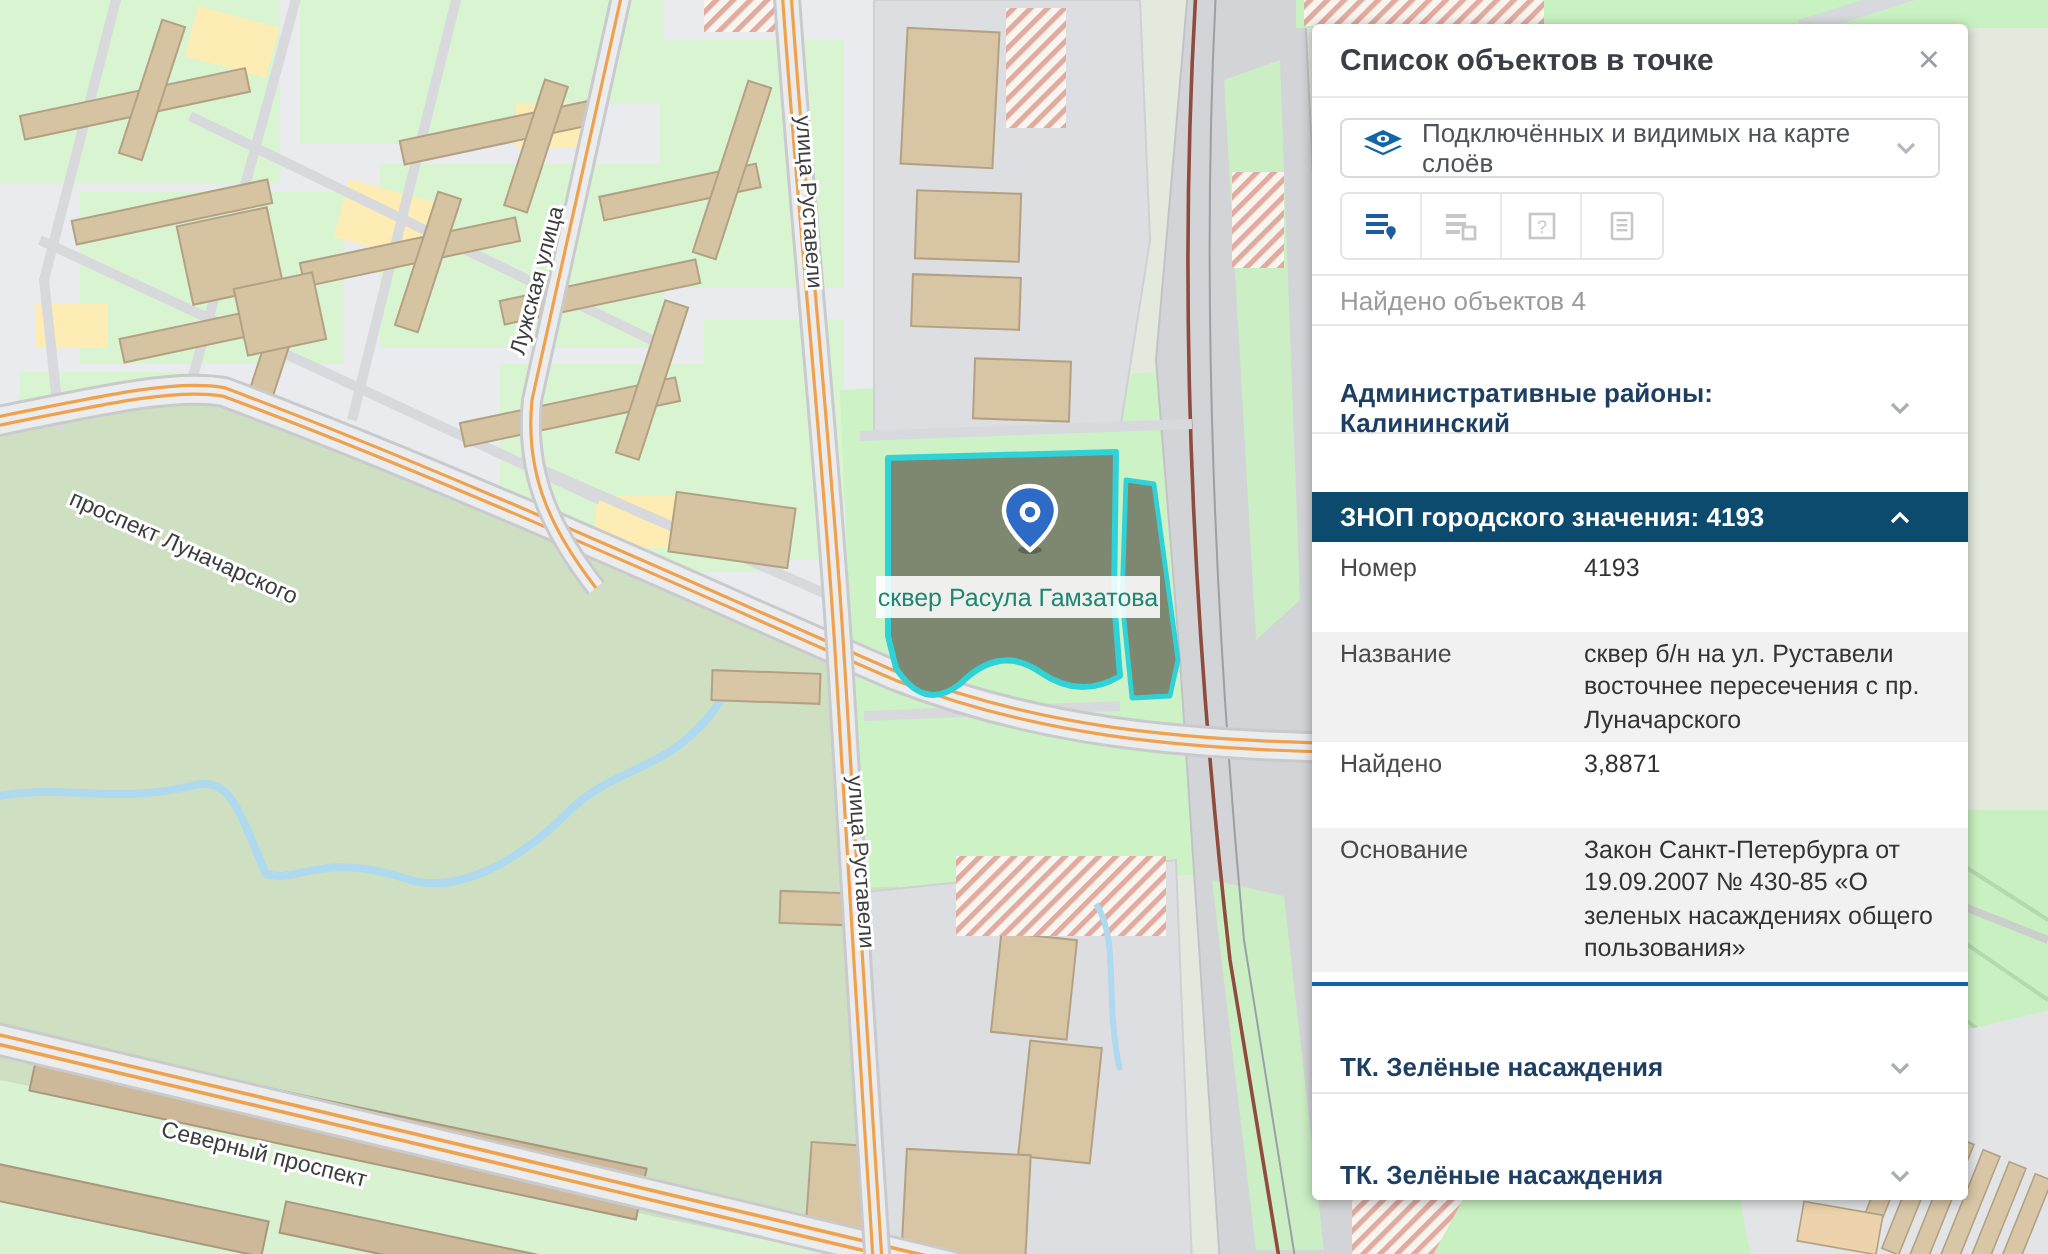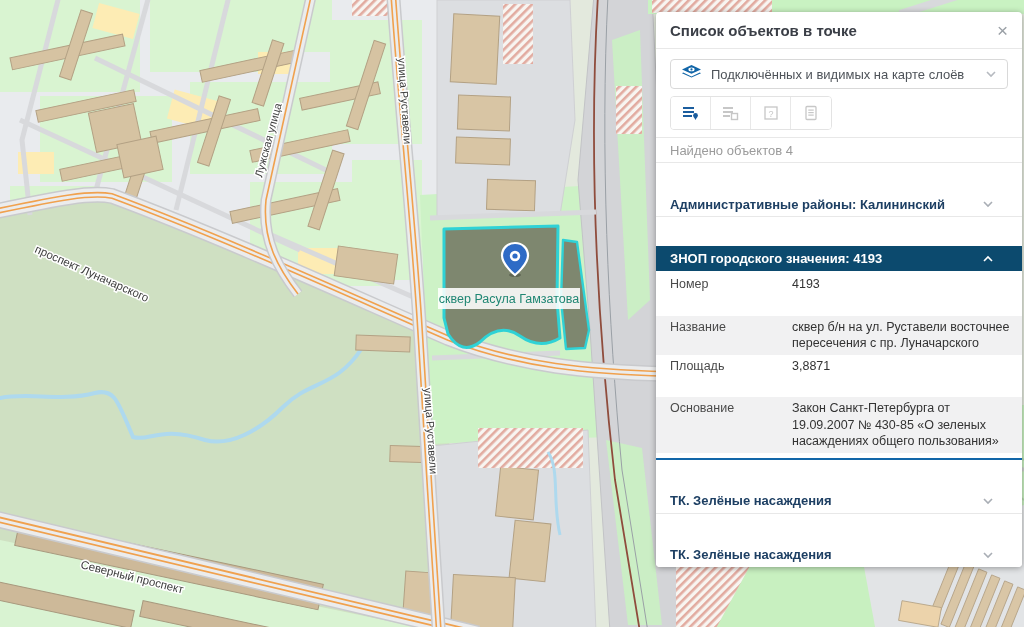--- a/index.html
+++ b/index.html
@@ -5,21 +5,21 @@
   html,body{margin:0;padding:0;}
   body{width:1024px;height:627px;overflow:hidden;position:relative;
        font-family:"Liberation Sans",sans-serif;background:#e3e9dd;}
   .stage{position:absolute;inset:0;width:1024px;height:627px;}
   svg text{user-select:none;}
   .ml{font-size:11px;fill:#3d3d3d;stroke:#ffffff;stroke-width:3px;paint-order:stroke;font-family:"Liberation Sans",sans-serif;}
   .ml2{font-size:11.5px;fill:#3d3d3d;stroke:#ffffff;stroke-width:3px;paint-order:stroke;font-family:"Liberation Sans",sans-serif;}
   .sqlbl{font-size:12.5px;fill:#1f8673;font-family:"Liberation Sans",sans-serif;}
 
   
-  .panel{position:absolute;left:656px;top:12px;width:366px;background:#fff;
+  .panel{position:absolute;left:656px;top:12px;width:328px;background:#fff;
          border-radius:4px;box-shadow:0 1px 6px rgba(0,0,0,.35);overflow:hidden;}
   .p-header{display:flex;align-items:center;padding:9px 12px 8px 14px;border-bottom:1px solid #e8e8e8;}
   .p-title{flex:1;font-size:15px;font-weight:bold;color:#3a3e46;}
   .p-close{border:none;background:none;font-size:19px;line-height:1;color:#9aa0a6;cursor:pointer;padding:0 2px;}
   .dropdown{margin:10px 14px 0;height:30px;box-sizing:border-box;border:1px solid #d9d9d9;border-radius:4px;
             display:flex;align-items:center;gap:9px;padding:0 10px;font-size:13px;color:#4e5359;cursor:pointer;}
   .dropdown .chev{margin-left:auto;}
   .toolbar{margin:7px 14px 7px;display:inline-flex;border:1px solid #e3e3e3;border-radius:4px;overflow:hidden;}
   .tbtn{width:40px;height:32px;display:flex;align-items:center;justify-content:center;background:#fff;
         border:none;border-right:1px solid #e8e8e8;color:#c7c7c7;cursor:pointer;padding:0;}
@@ -313,21 +313,21 @@
   <div class="details-wrap">
     <div class="drow">
       <div class="dlabel">Номер</div>
       <div class="dvalue">4193</div>
     </div>
     <div class="drow alt">
       <div class="dlabel">Название</div>
       <div class="dvalue">сквер б/н на ул. Руставели восточнее пересечения с пр. Луначарского</div>
     </div>
     <div class="drow">
-      <div class="dlabel">Площадь</div>
+      <div class="dlabel">Найдено</div>
       <div class="dvalue">3,8871</div>
     </div>
     <div class="drow alt">
       <div class="dlabel">Основание</div>
       <div class="dvalue">Закон Санкт-Петербурга от 19.09.2007 № 430-85 «О зеленых насаждениях общего пользования»</div>
     </div>
   </div>
 
   <div class="acc">
     <span class="lbl">ТК. Зелёные насаждения</span>

